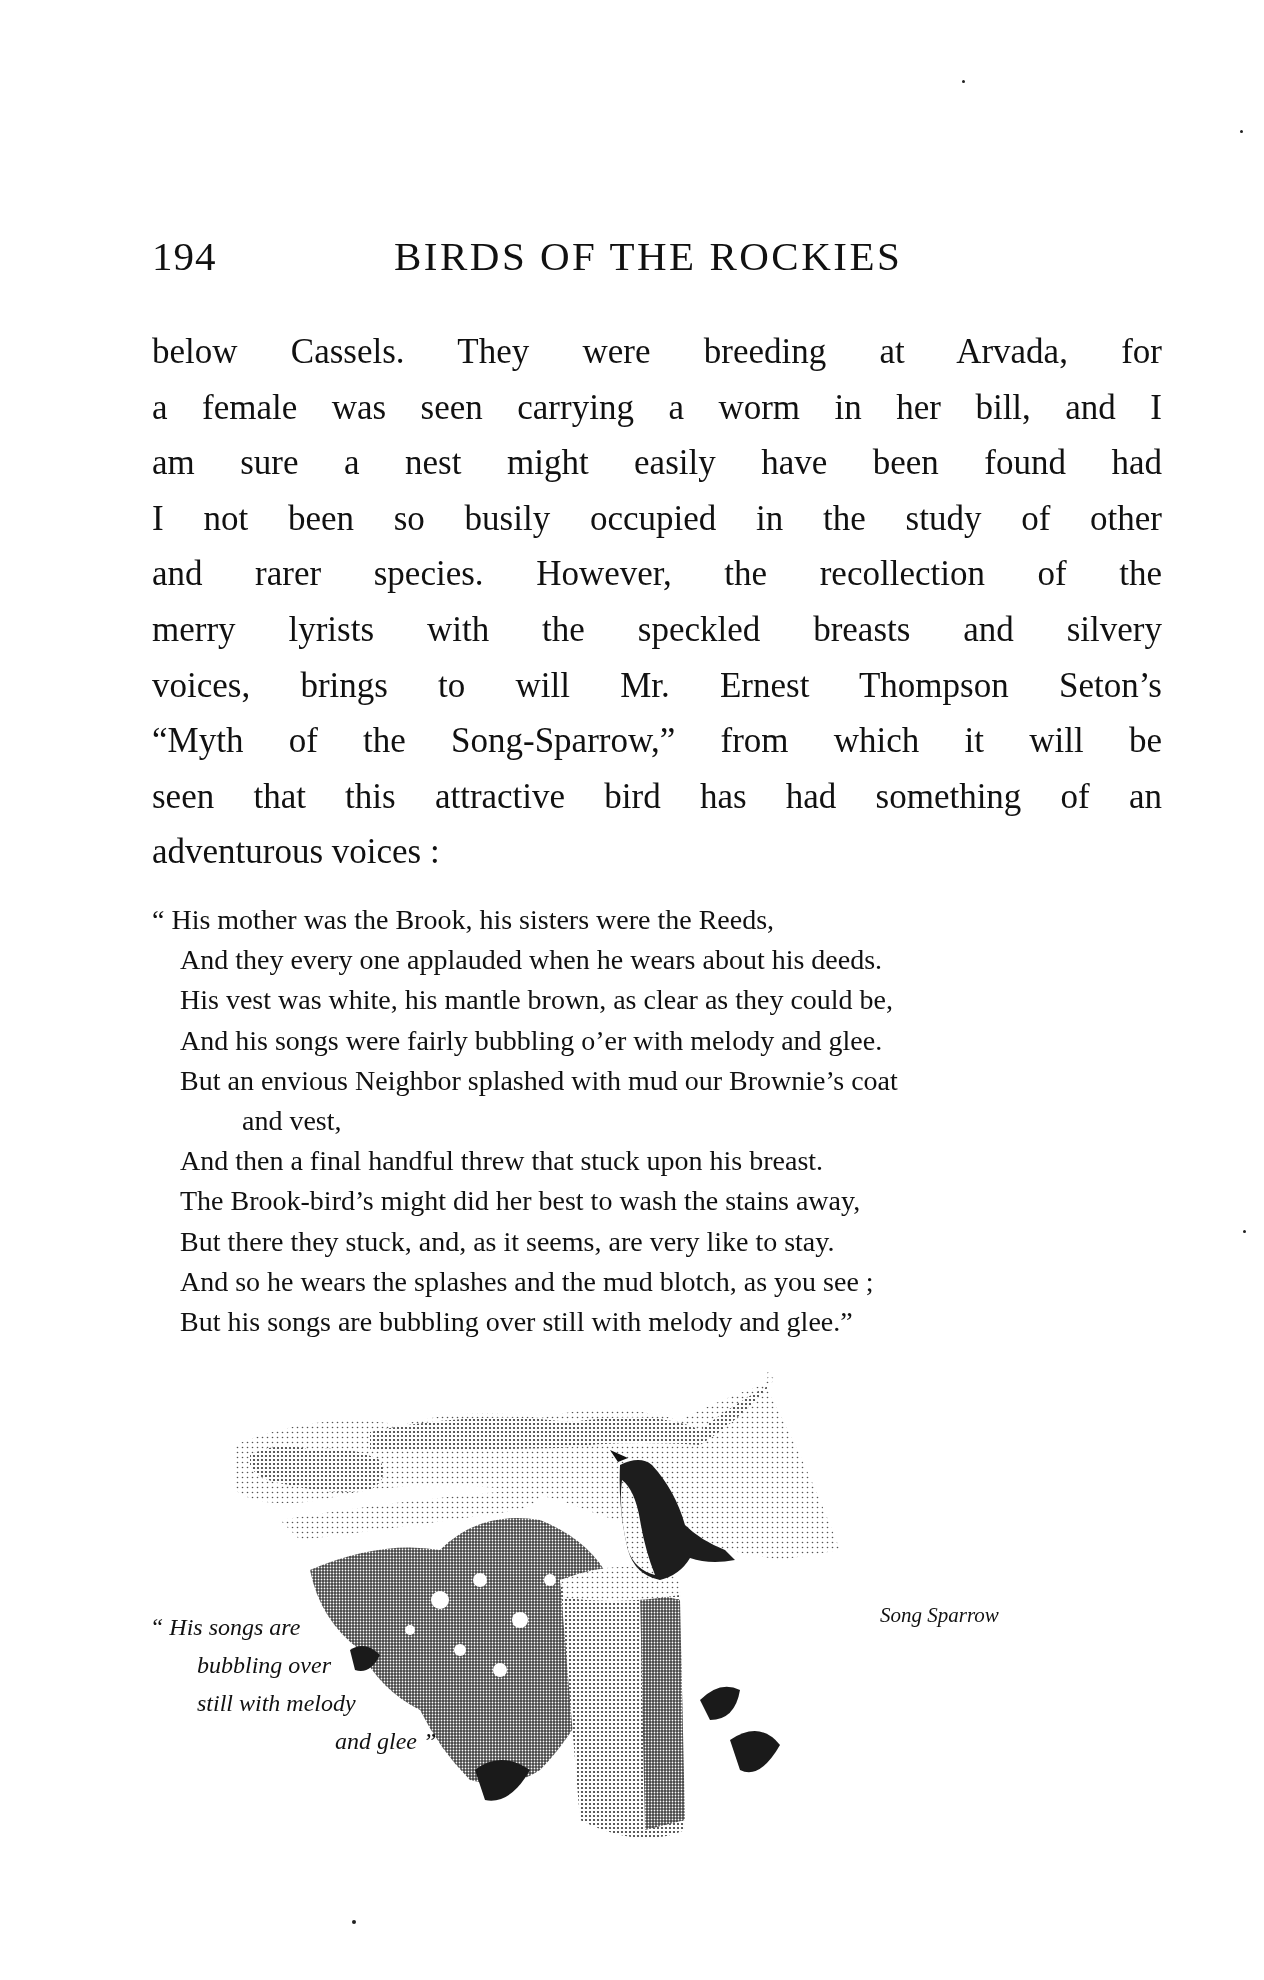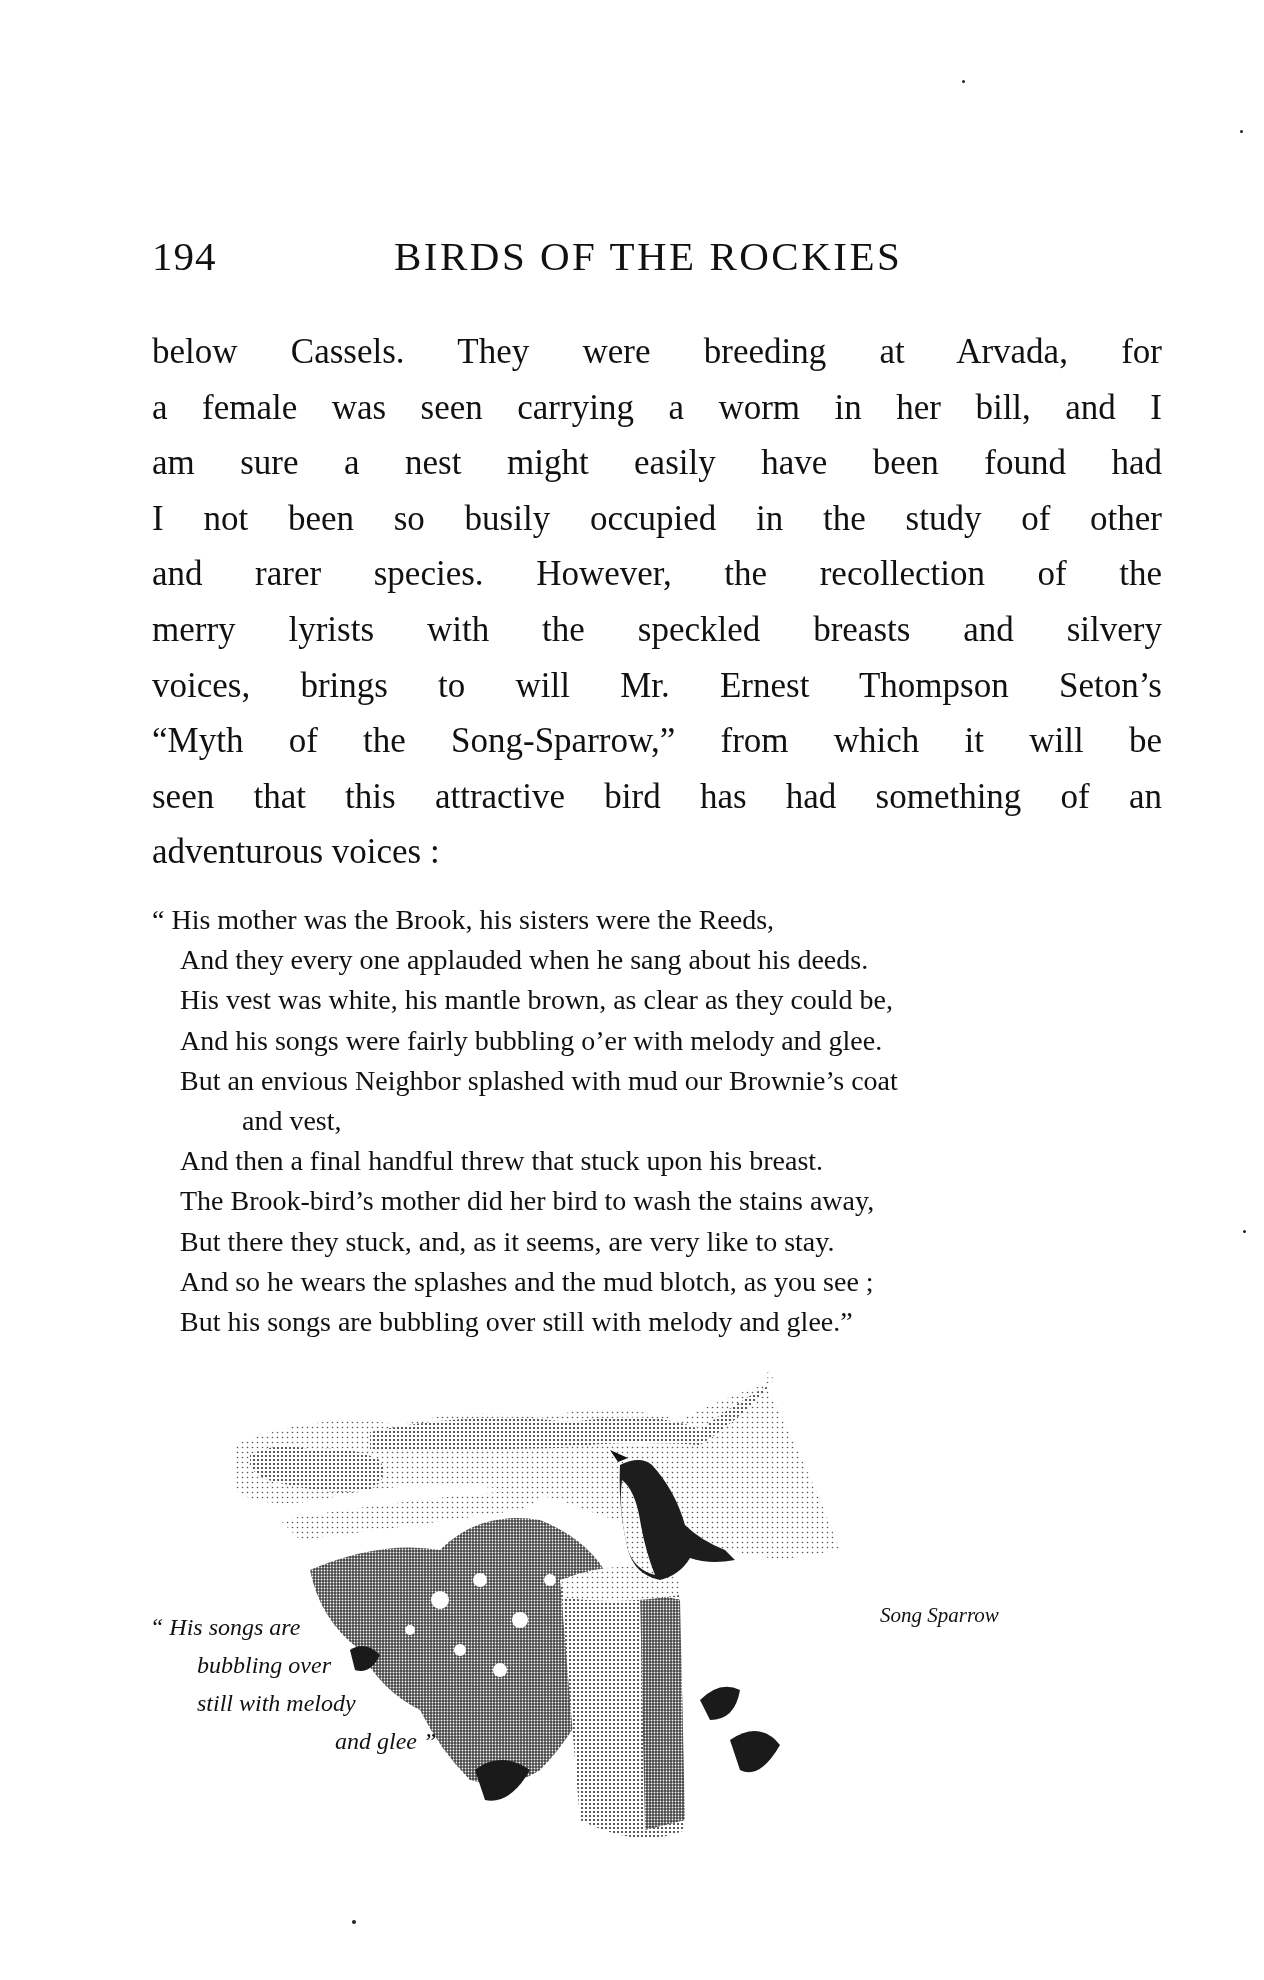--- a/index.html
+++ b/index.html
@@ -63,27 +63,27 @@
   <span class="line">and rarer species.  However, the recollection of the</span>
   <span class="line">merry lyrists with the speckled breasts and silvery</span>
   <span class="line">voices, brings to will Mr. Ernest Thompson Seton’s</span>
   <span class="line">“Myth of the Song-Sparrow,” from which it will be</span>
   <span class="line">seen that this attractive bird has had something of an</span>
   <span class="line last">adventurous voices :</span>
 </div>
 
 <div class="poem">
   <span class="vline first">“ His mother was the Brook, his sisters were the Reeds,</span>
-  <span class="vline">And they every one applauded when he sang about his deeds.</span>
+  <span class="vline">And they every one applauded when he wears about his deeds.</span>
   <span class="vline">His vest was white, his mantle brown, as clear as they could be,</span>
   <span class="vline">And his songs were fairly bubbling o’er with melody and glee.</span>
   <span class="vline">But an envious Neighbor splashed with mud our Brownie’s coat</span>
   <span class="vline cont">and vest,</span>
   <span class="vline">And then a final handful threw that stuck upon his breast.</span>
-  <span class="vline">The Brook-bird’s mother did her bird to wash the stains away,</span>
+  <span class="vline">The Brook-bird’s might did her best to wash the stains away,</span>
   <span class="vline">But there they stuck, and, as it seems, are very like to stay.</span>
   <span class="vline">And so he wears the splashes and the mud blotch, as you see ;</span>
   <span class="vline">But his songs are bubbling over still with melody and glee.”</span>
 </div>
 
 <div class="figure">
   <svg width="1000" height="560" viewBox="0 0 1000 560">
     <defs>
       <pattern id="dots" width="4" height="4" patternUnits="userSpaceOnUse">
         <rect width="4" height="4" fill="#fff"></rect>

